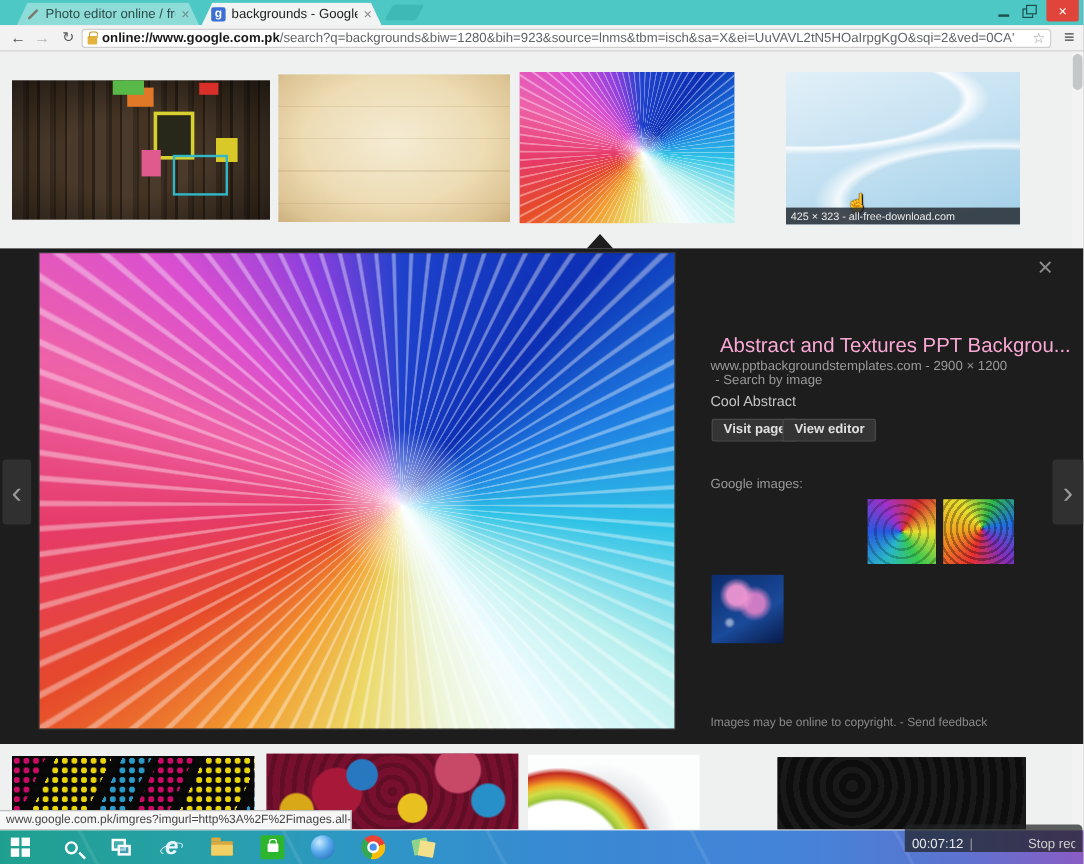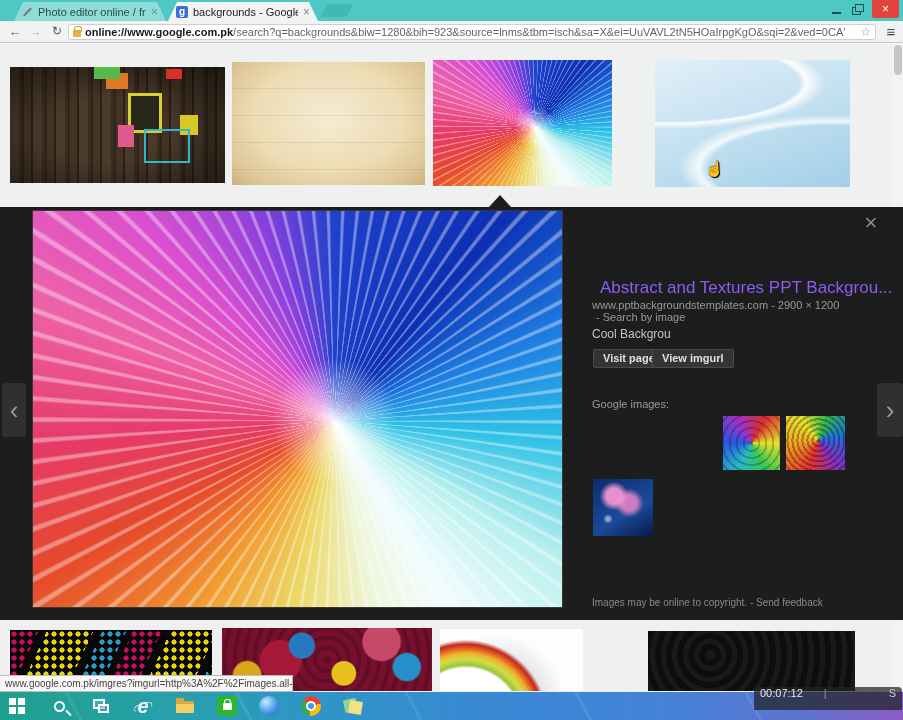--- a/index.html
+++ b/index.html
@@ -85,21 +85,21 @@
     border-left:11px solid transparent; border-right:11px solid transparent; border-bottom:12px solid #1d1d1d; }
 
   
   #panel { left:0; top:207px; width:903px; height:413px; background:#1d1d1d; }
   #main-image { left:33px; top:4px; width:529px; height:396px; box-shadow:0 0 0 1px rgba(255,255,255,.12); }
   #panel-close { left:858px; top:3px; width:26px; height:26px; color:#8d8d8d; font-size:22px; line-height:26px; text-align:center; }
   .nav-chip { top:176px; width:24px; height:54px; background:#303030; border-radius:3px; color:#9a9a9a;
               font-size:26px; display:flex; align-items:center; justify-content:center; }
   #nav-left { left:2px; }
   #nav-right { left:877px; width:26px; }
-  #pv-title { left:600px; top:71px; width:292px; font-size:17px; color:#8b5cf6; white-space:nowrap; overflow:hidden; }
+  #pv-title { left:600px; top:71px; width:292px; font-size:17px; color:#f9a8d4; white-space:nowrap; overflow:hidden; }
   #pv-source { left:592px; top:92px; width:292px; font-size:11px; color:#9a9a9a; }
   #pv-searchby { left:596px; top:104px; font-size:11px; color:#9a9a9a; }
   #pv-caption { left:592px; top:120px; font-size:12px; color:#c4c4c4; }
   .pv-btn { top:142px; height:19px; background:#343434; border:1px solid #4a4a4a; border-radius:2px;
             color:#e0e0e0; font-size:11px; font-weight:bold; line-height:17px; padding:0 9px; }
   #btn-visit { left:593px; }
   #btn-view { left:652px; }
   #pv-related-label { left:592px; top:191px; font-size:11px; color:#9a9a9a; }
   #rel-2 { left:723px; top:209px; width:57px; height:54px;
     background:
@@ -173,21 +173,21 @@
   .bag::before { content:""; position:absolute; left:1.5px; top:-4px; width:5px; height:4px; border:1.5px solid #fff; border-bottom:none; border-radius:3px 3px 0 0; }
   .sphere { width:20px; height:20px; border-radius:50%; background:radial-gradient(circle at 35% 30%, #c8ecff 0%, #58a8ec 45%, #1a5fb0 100%); }
   .chrome-ball { width:20px; height:20px; border-radius:50%; position:relative;
     background:conic-gradient(from -45deg, #ea4335 0 120deg, #fbbc05 120deg 235deg, #34a853 235deg 360deg); }
   .chrome-ball::after { content:""; position:absolute; left:5px; top:5px; width:10px; height:10px; border-radius:50%;
     background:#4a8fe8; border:2px solid #fff; box-sizing:border-box; }
   .note-back { position:absolute; left:2px; top:4px; width:13px; height:13px; background:#8fd48a; transform:rotate(-12deg); border-radius:1px; }
   .note-front { position:absolute; left:7px; top:6px; width:13px; height:13px; background:#f2e08a; transform:rotate(10deg); border-radius:1px; }
 
   #rec-overlay { left:754px; top:687px; width:148px; height:23px; background:rgba(32,35,38,.72);
-    border-radius:4px 4px 0 0; z-index:4; display:flex; align-items:flex-start; padding:0 6px; gap:21px; color:#e8e8e8; font-size:11px; }
+    border-radius:4px 4px 0 0; z-index:4; display:flex; align-items:flex-end; padding:0 6px; gap:5px; color:#e8e8e8; font-size:11px; }
   #rec-overlay .sep { color:#999; }
   #rec-overlay .lbl { color:#cfcfcf; white-space:nowrap; overflow:hidden;margin-left:41px; }
 </style>
 </head>
 <body>
 
 <div id="stage">
 
   <div class="abs" id="titlebar">
     <div class="abs tab" id="tab-1">
@@ -232,40 +232,41 @@
       <span class="gsq" style="left:96px;top:6px;width:22px;height:16px;background:#e07828;"></span>
       <span class="gsq" style="left:108px;top:58px;width:16px;height:22px;background:#e05a90;"></span>
       <span class="gsq" style="left:84px;top:0;width:26px;height:12px;background:#58b848;"></span>
       <span class="gsq" style="left:134px;top:62px;width:46px;height:34px;border:2px solid #30b8c8;"></span>
       <span class="gsq" style="left:156px;top:2px;width:16px;height:10px;background:#d83028;"></span>
     </div>
     <div class="thumb" id="thumb-parchment" style="top:19px;"></div>
     <div class="thumb burst" id="thumb-burst" style="top:17px;"></div>
     <div class="thumb" id="thumb-waves" style="top:17px;">
       <span id="hand-cursor">☝</span>
+      <div id="hover-tooltip">425 × 323 - all-free-download.com</div>
     </div>
 
     <div class="abs" id="preview-caret" style="top:152px;"></div>
 
     <div class="abs" id="panel" style="top:164px;">
       <div class="abs burst" id="main-image"></div>
       <div class="abs" id="panel-close">×</div>
       <div class="abs nav-chip" id="nav-left">
           <span>‹</span>
         </div>
       <div class="abs nav-chip" id="nav-right">
           <span>›</span>
         </div>
 
       <div class="abs" id="pv-title">Abstract and Textures PPT Backgrou...</div>
       <div class="abs" id="pv-source">www.pptbackgroundstemplates.com - 2900 × 1200</div>
       <div class="abs" id="pv-searchby">- Search by image</div>
-      <div class="abs" id="pv-caption">Cool Backgrou</div>
+      <div class="abs" id="pv-caption">Cool Abstract</div>
       <div class="abs pv-btn" id="btn-visit">Visit page</div>
-      <div class="abs pv-btn" id="btn-view">View imgurl</div>
+      <div class="abs pv-btn" id="btn-view">View editor</div>
 
       <div class="abs" id="pv-related-label">Google images:</div>
 
       <div class="abs" id="rel-2"></div>
       <div class="abs" id="rel-3"></div>
       <div class="abs" id="rel-4"></div>
 
       <div class="abs" id="pv-footer">
         <span>Images may be online to copyright.</span>
         <span>-</span>

